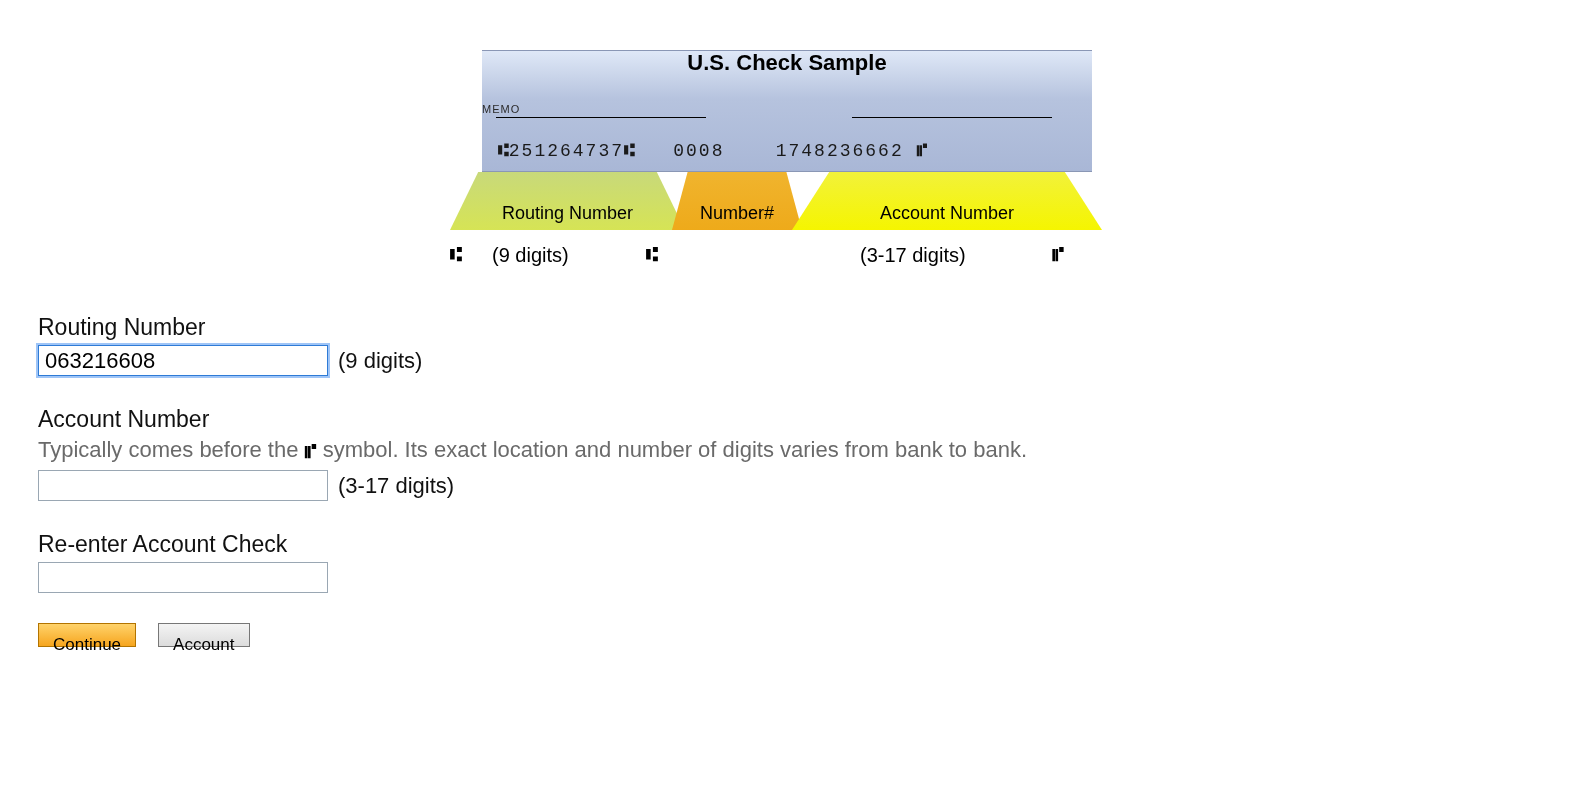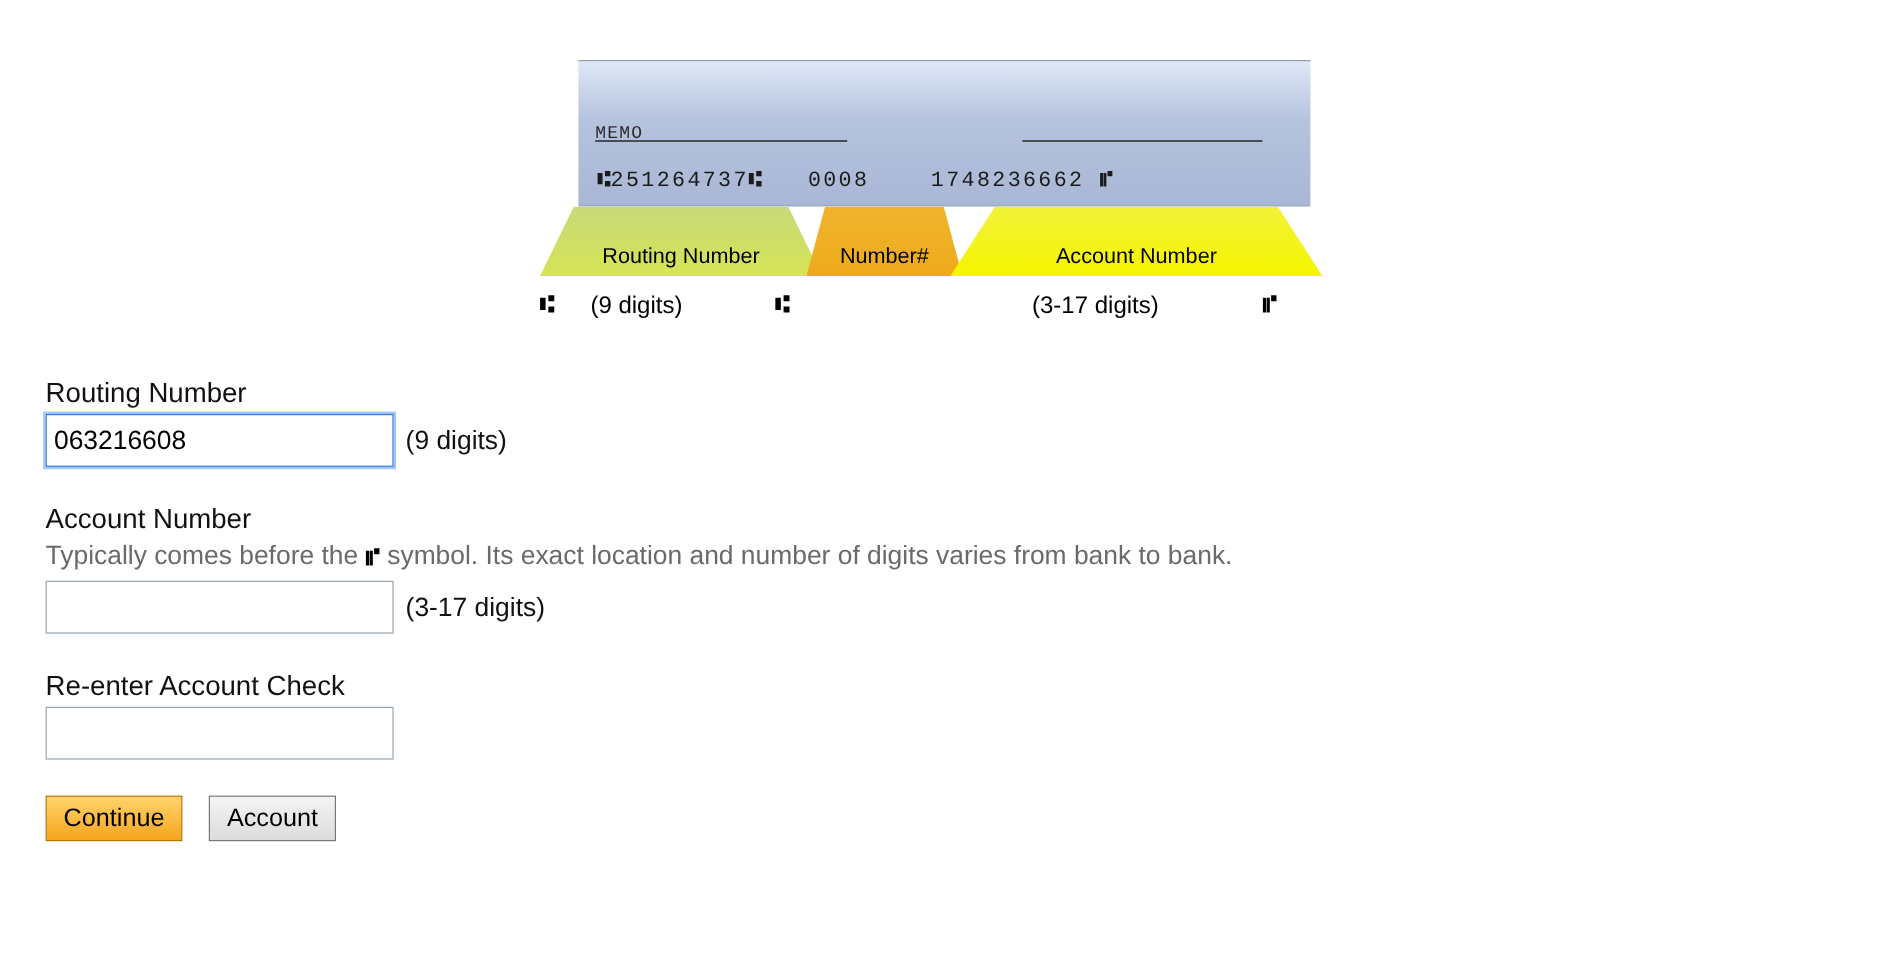--- a/index.html
+++ b/index.html
@@ -41,26 +41,25 @@
     margin-top: 0;
     height: 120px;
     background: linear-gradient(to bottom, #dfe8f7 0%, #b6c3de 40%, #a9b7d6 100%);
     border-top: 1px solid #8a97b5;
     border-bottom: 1px solid #8a97b5;
     overflow: hidden;
   }
 
   .check-body .memo {
     position: absolute;
-    left: 14px;
+    left: 0;
     top: 52px;
-    font-size: 15px;
+    font-size: 11px;
     letter-spacing: 1px;
     color: #2b2b2b;
-    font-family: Liberation Mono, monospace;
   }
   .check-body .memo-line {
     position: absolute;
     left: 14px;
     top: 66px;
     width: 210px;
     border-bottom: 1px solid #000;
   }
   .check-body .sig-line {
     position: absolute;
@@ -161,21 +160,21 @@
 
   .input-row {
     display: flex;
     align-items: center;
     gap: 10px;
     margin-bottom: 30px;
   }
 
   input[type=text] {
     width: 290px;
-    height: 44px;
+    height: 31px;
     font-size: 22px;
     font-family: Arial, Helvetica, sans-serif;
     padding: 1px 6px;
     box-sizing: border-box;
     border: 1px solid #9aa7b3;
     background: #fff;
     outline: none;
   }
   input.focused {
     border: 1px solid #2e7bd6;
@@ -187,42 +186,43 @@
     color: #111;
   }
 
   .buttons {
     margin-top: 18px;
     display: flex;
     gap: 22px;
   }
   button {
     font-family: Arial, Helvetica, sans-serif;
-    font-size: 21px;
-    height: 38px;
-    padding: 0 14px;
+    font-size: 17px;
+    height: 20px;
+    padding: 11px 14px;
     border: 1px solid #555;
     cursor: pointer;
     box-sizing: border-box;
   }
   button.primary {
     background: linear-gradient(to bottom, #ffd36b, #f6a51e);
     border: 1px solid #b37400;
   }
   button.secondary {
     background: linear-gradient(to bottom, #f4f4f4, #dcdcdc);
     border: 1px solid #777;
   }
 </style>
 </head>
 <body>
 
 <div class="page">
 
   <div class="sample-wrap">
+    <div class="check-title">U.S. Check Sample</div>
 
     <div class="check-body">
       <div class="memo">MEMO</div>
       <div class="memo-line"></div>
       <div class="sig-line"></div>
       <div class="micr">
         <span class="sep">⑆</span><span>251264737</span><span class="sep">⑆</span>
         &nbsp;&nbsp;<span>0008</span>
         &nbsp;&nbsp;&nbsp;<span>1748236662</span>&nbsp;<span class="sep">⑈</span>
       </div>

